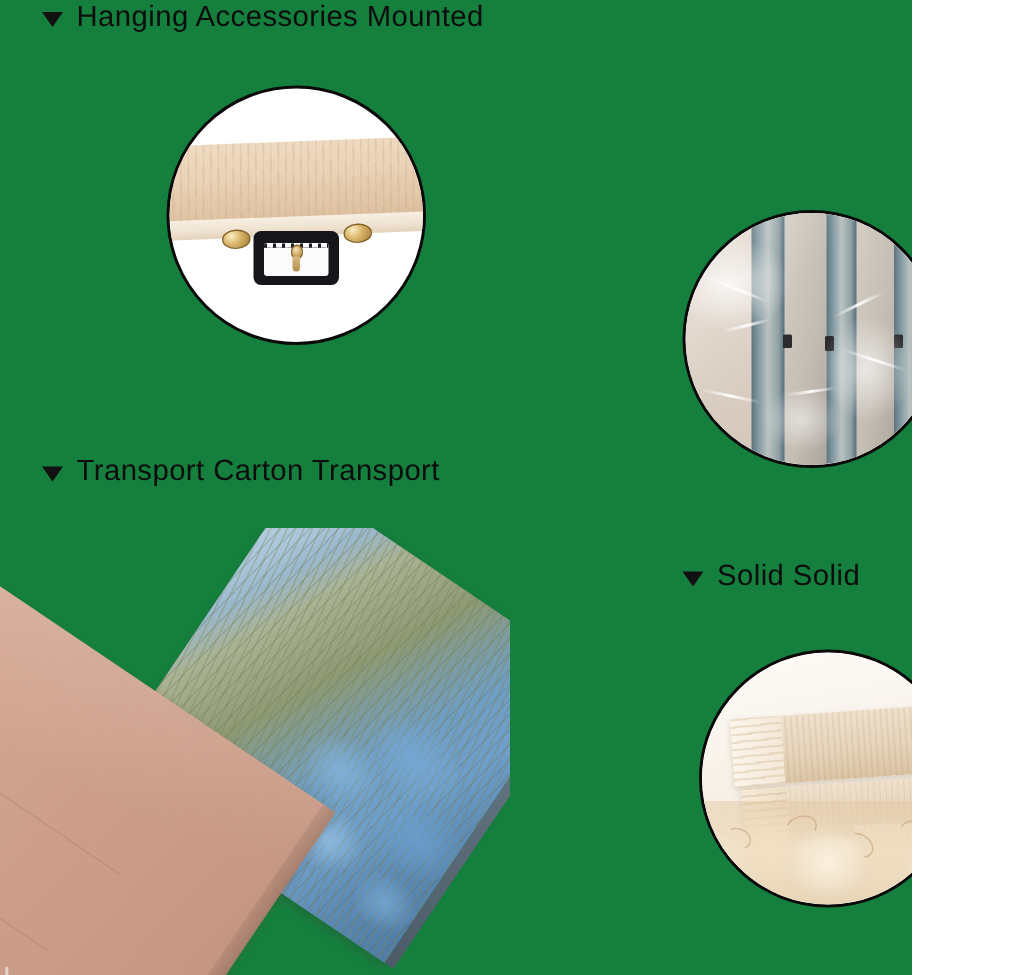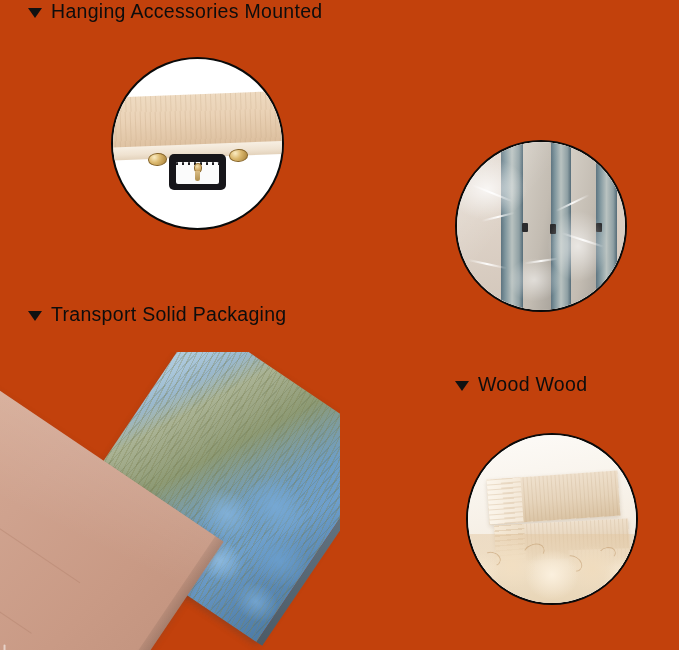--- a/index.html
+++ b/index.html
@@ -6,23 +6,23 @@
   html, body {
     margin: 0;
     padding: 0;
     background: #ffffff;
   }
   body {
     font-family: "Liberation Sans", sans-serif;
   }
   #infographic {
     position: relative;
-    width: 679px;
+    width: 608px;
     height: 650px;
-    background: #c2410c;
+    background: #15803d;
     overflow: hidden;
   }
 
   
   .feature-label {
     position: absolute;
     display: flex;
     align-items: center;
     gap: 9px;
     white-space: nowrap;
@@ -410,40 +410,40 @@
       <div class="pf-streak" style="left:6%;  top:72%; width:24%; transform:rotate(12deg);"></div>
       <div class="pf-streak" style="left:58%; top:36%; width:22%; transform:rotate(-26deg);"></div>
       <div class="pf-streak" style="left:62%; top:58%; width:26%; transform:rotate(18deg);"></div>
       <div class="pf-streak" style="left:40%; top:70%; width:20%; transform:rotate(-8deg);"></div>
       <div class="pf-gloss"></div>
     </div>
   </div>
 
   <div class="feature-label" id="label-transport">
     <span class="marker"></span>
-    <span>Transport Solid Packaging</span>
+    <span>Transport Carton Transport</span>
   </div>
 
   <div id="photo-carton">
     <div class="ct-canvas">
       <div class="ct-canvas-edge"></div>
     </div>
     <div class="ct-sleeve">
       <div class="ct-sleeve-lip"></div>
       <div class="ct-crease" style="left:6%;  top:38%; width:62%;"></div>
       <div class="ct-crease" style="left:10%; top:61%; width:54%;"></div>
 
       <div class="ct-staple" style="left:58%; top:70%;"></div>
 
     </div>
   </div>
 
   <div class="feature-label" id="label-wood">
     <span class="marker"></span>
-    <span>Wood Wood</span>
+    <span>Solid Solid</span>
   </div>
 
   <div class="circle-photo" id="photo-wood">
     <div class="circle-inner">
       <div class="sw-base"></div>
       <div class="sw-beam" id="sw-beam-top">
         <div class="sw-end"></div>
       </div>
       <div class="sw-beam" id="sw-beam-mid">
         <div class="sw-end"></div>

